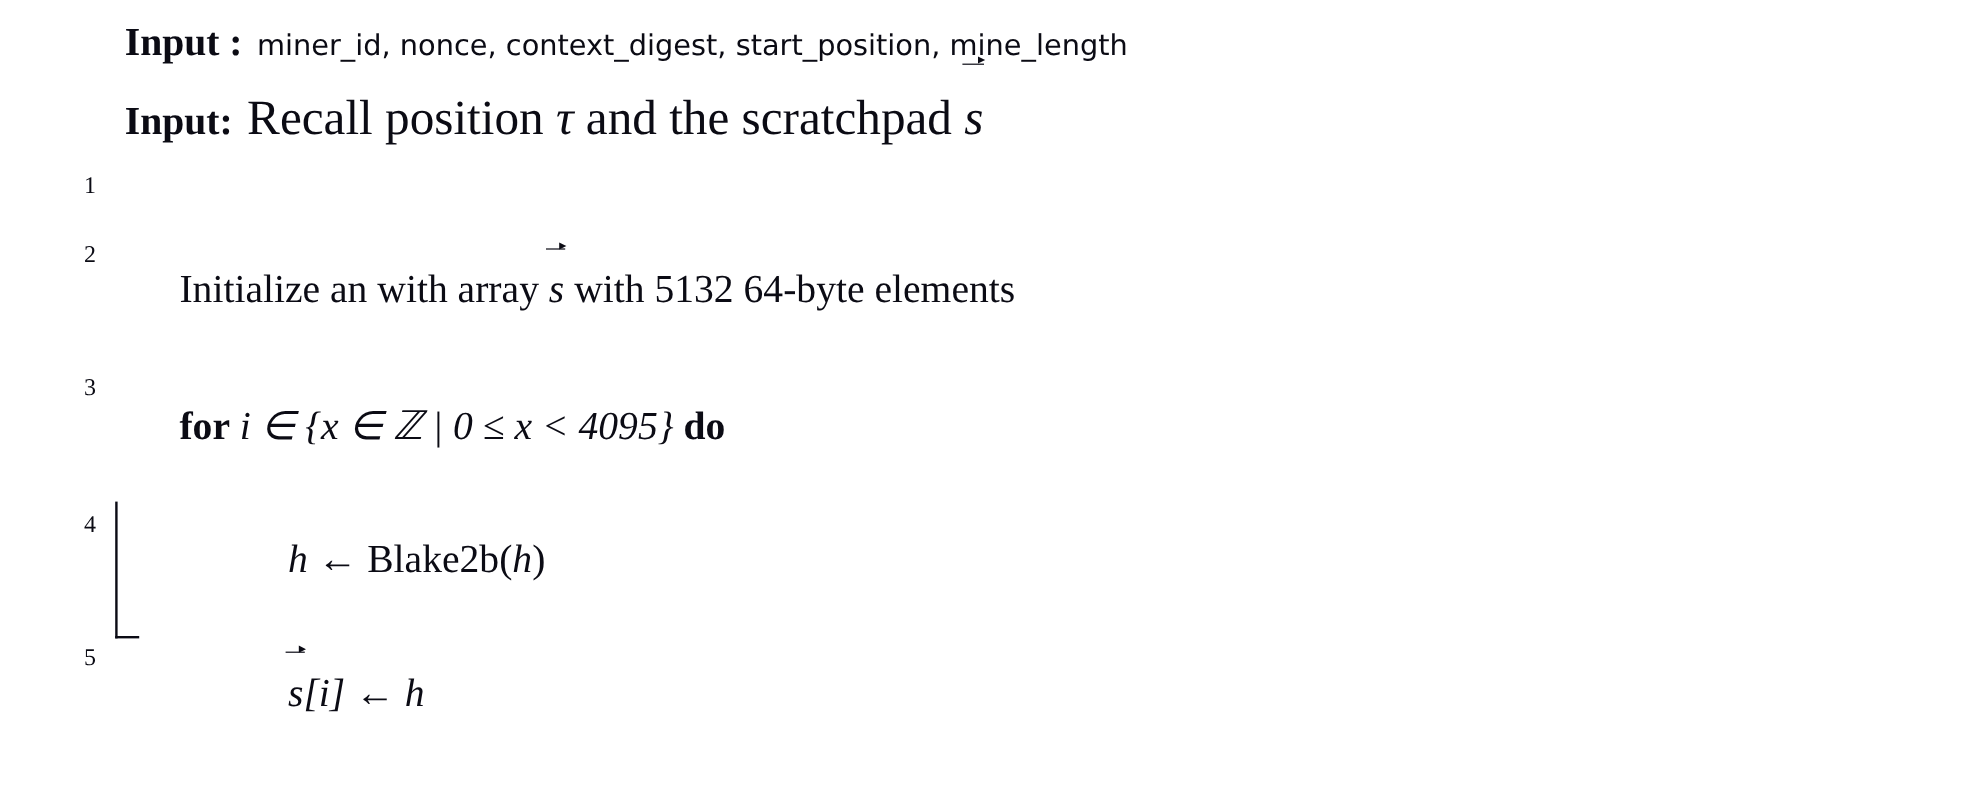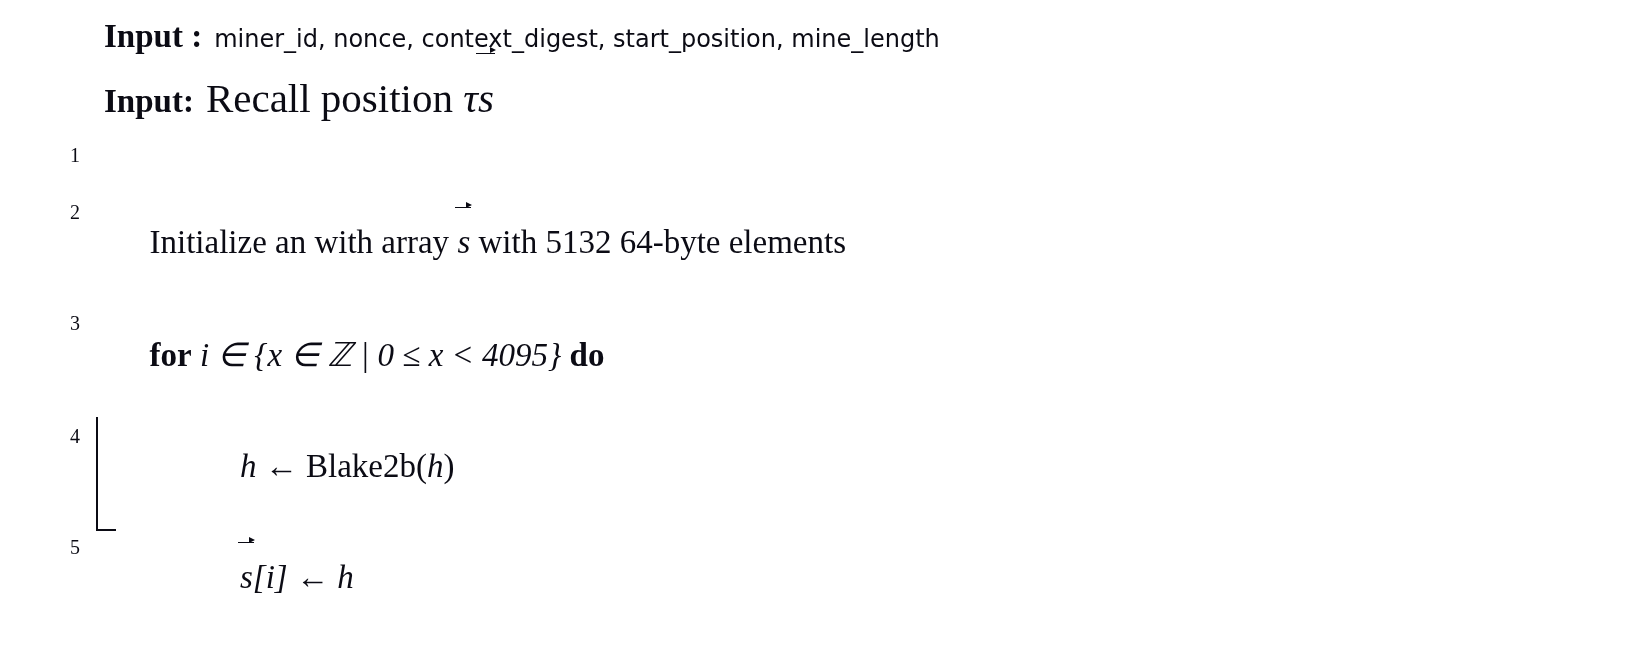--- a/index.html
+++ b/index.html
@@ -136,20 +136,21 @@
     <span class="hdr-key">Input</span>
     <span class="hdr-colon"> :</span>
     <span class="hdr-val sf" style="padding-left:12px">miner_id, nonce, context_digest, start_position, mine_length</span>
   </div>
 
   <div class="hdr-row">
     <span class="hdr-key">Input</span>
     <span class="hdr-colon">:</span>
     <span class="hdr-val" style="padding-left:12px">Recall position </span>
     <span class="hdr-val mi">τ</span>
+    <span class="hdr-val"> and the scratchpad </span>
     <span class="hdr-val vec">s</span>
   </div>
 
   <div class="line">
     <span class="lineno">1</span>
   </div>
 
   <div class="line">
     <span class="lineno">2</span>
     <span class="body">

